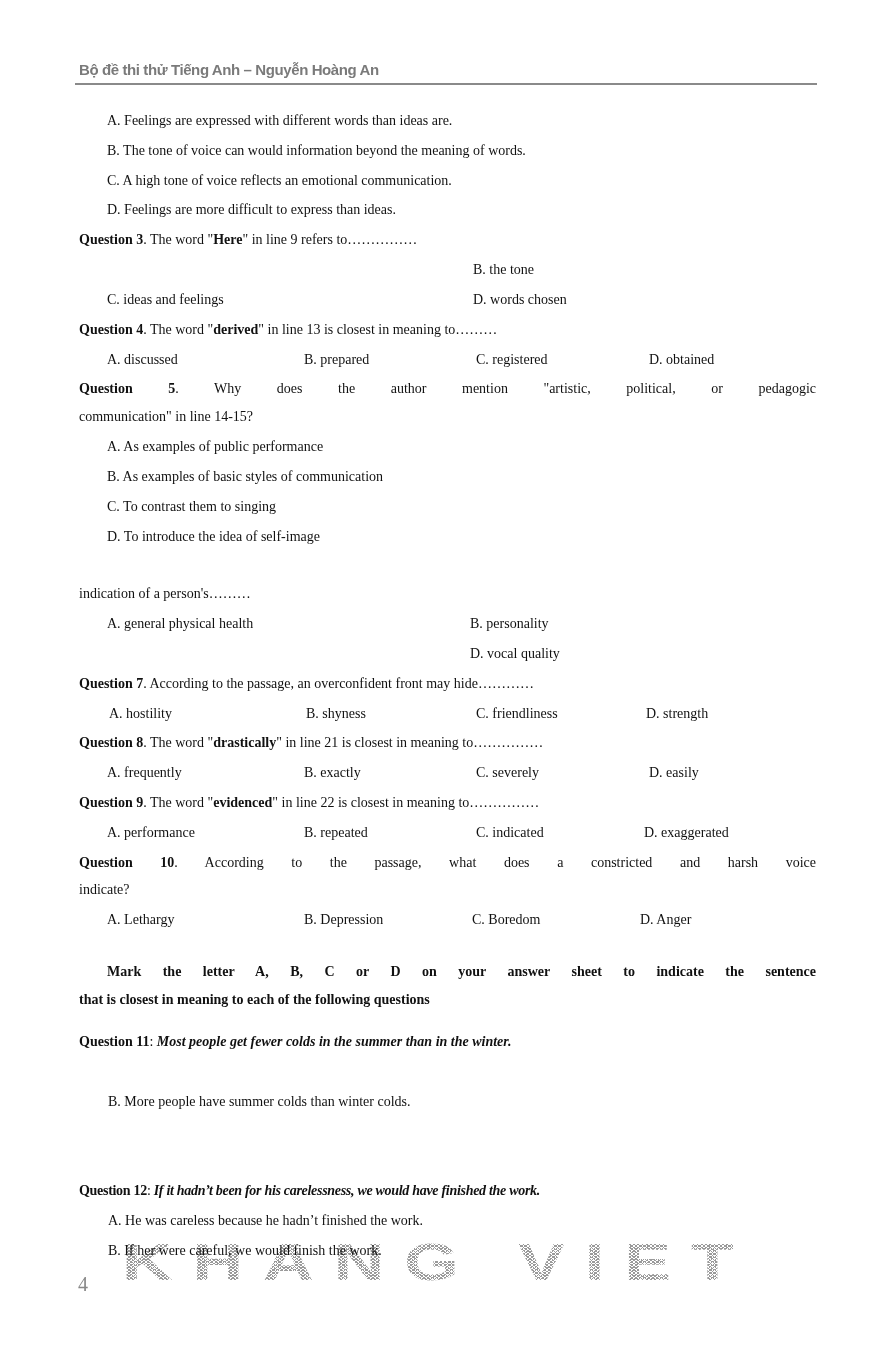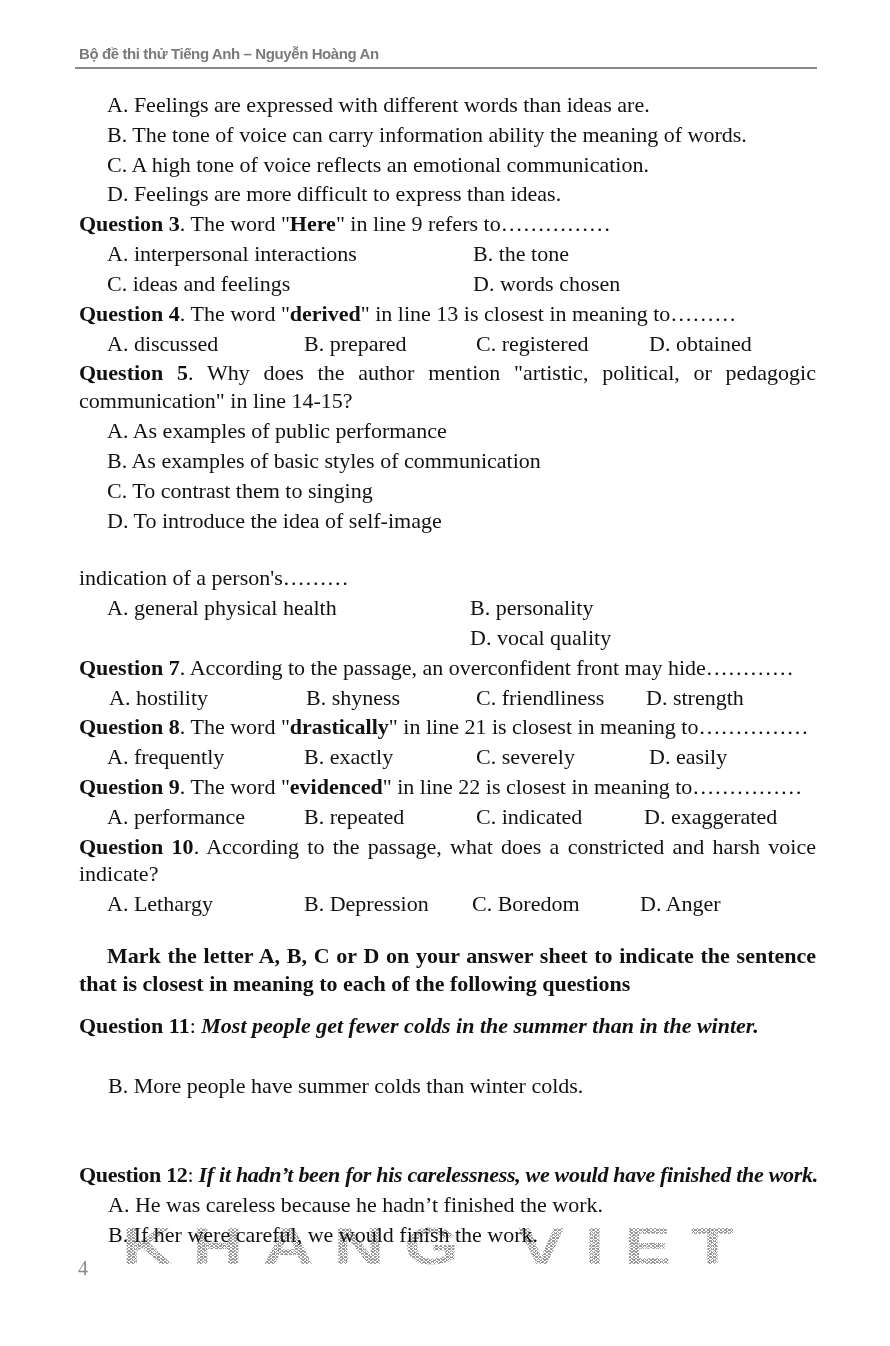--- a/index.html
+++ b/index.html
@@ -1,26 +1,26 @@
 <!DOCTYPE html>
 <html><head>
 <meta charset="utf-8">
 <style>
   html, body { margin: 0; padding: 0; background: #ffffff; }
   body { width: 890px; height: 1346px; position: relative; overflow: hidden; }
-  .page { position: absolute; left: 0; top: 0; width: 890px; height: 1138px; background: #fff; }
+  .page { position: absolute; left: 0; top: 16px; width: 890px; height: 1138px; background: #fff; }
   .header-text {
     position: absolute; left: 79px; top: 45px;
     font-family: "Liberation Sans", sans-serif; font-weight: bold;
     font-size: 15px; color: #7a7a7a; letter-spacing: -0.4px;
   }
   .header-rule { position: absolute; left: 75px; top: 67px; width: 742px; height: 2px; background: #8a8a8a; }
   .line {
     position: absolute; white-space: nowrap;
-    font-family: "Liberation Serif", serif; font-size: 22px; color: #111;
+    font-family: "Liberation Serif", serif; font-size: 14px; color: #111;
     line-height: 24px;
   }
   .justify { white-space: normal; width: 737px; text-align: justify; text-align-last: justify; }
   .b { font-weight: bold; }
   .bi { font-weight: bold; font-style: italic; }
   .opt { position: absolute; white-space: nowrap; }
   .page-number {
     position: absolute; left: 78px; top: 1257px;
     font-family: "Liberation Serif", serif; font-size: 20px; color: #888;
   }
@@ -39,28 +39,27 @@
 </style>
 </head>
 <body>
 
 <div class="page">
 
   <div class="header-text">Bộ đề thi thử Tiếng Anh – Nguyễn Hoàng An</div>
   <div class="header-rule"></div>
 
   <div class="line" style="left:107px;top:93px">A. Feelings are expressed with different words than ideas are.</div>
-  <div class="line" style="left:107px;top:123px">B. The tone of voice can carry information ability the meaning of words.</div>
+  <div class="line" style="left:107px;top:123px">B. The tone of voice can would information beyond the meaning of words.</div>
   <div class="line" style="left:107px;top:153px">C. A high tone of voice reflects an emotional communication.</div>
   <div class="line" style="left:107px;top:182px">D. Feelings are more difficult to express than ideas.</div>
 
   <div class="line" style="left:79px;top:212px">
     <span class="b">Question 3</span><span>. The word "</span><span class="b">Here</span><span>" in line 9 refers to……………</span>
   </div>
-  <div class="line opt" style="left:107px;top:242px">A. interpersonal interactions</div>
   <div class="line opt" style="left:473px;top:242px">B. the tone</div>
   <div class="line opt" style="left:107px;top:272px">C. ideas and feelings</div>
   <div class="line opt" style="left:473px;top:272px">D. words chosen</div>
 
   <div class="line" style="left:79px;top:302px">
     <span class="b">Question 4</span><span>. The word "</span><span class="b">derived</span><span>" in line 13 is closest in meaning to………</span>
   </div>
   <div class="line opt" style="left:107px;top:332px">A. discussed</div>
   <div class="line opt" style="left:304px;top:332px">B. prepared</div>
   <div class="line opt" style="left:476px;top:332px">C. registered</div>

